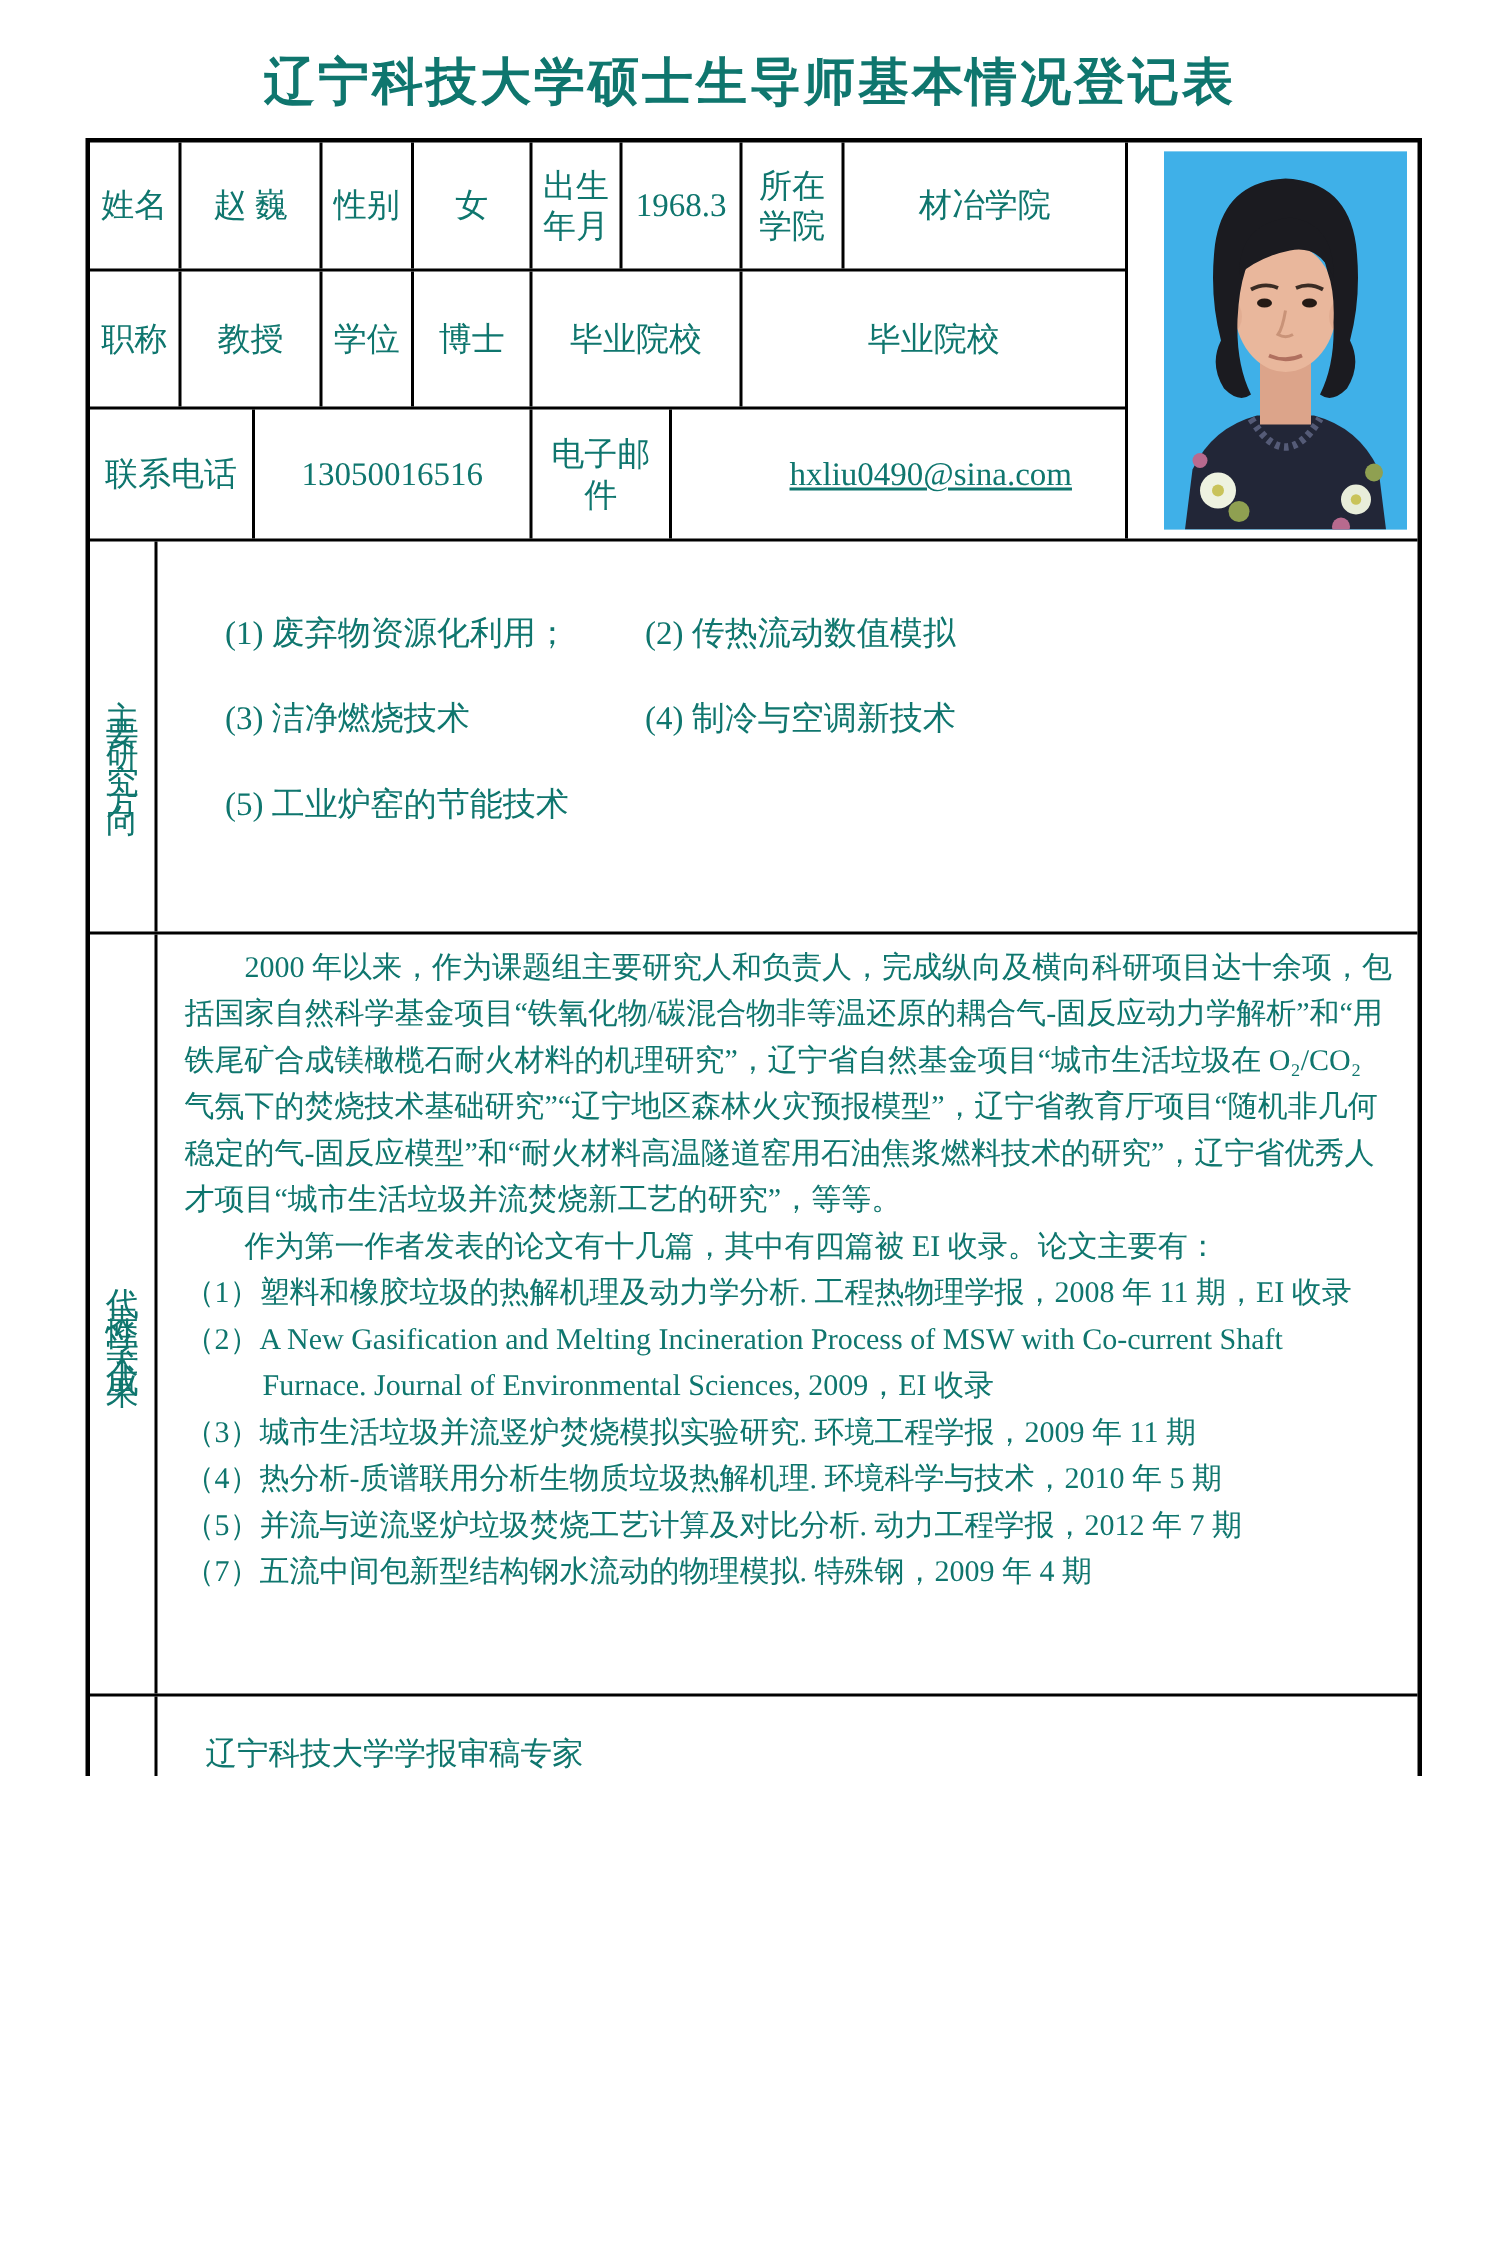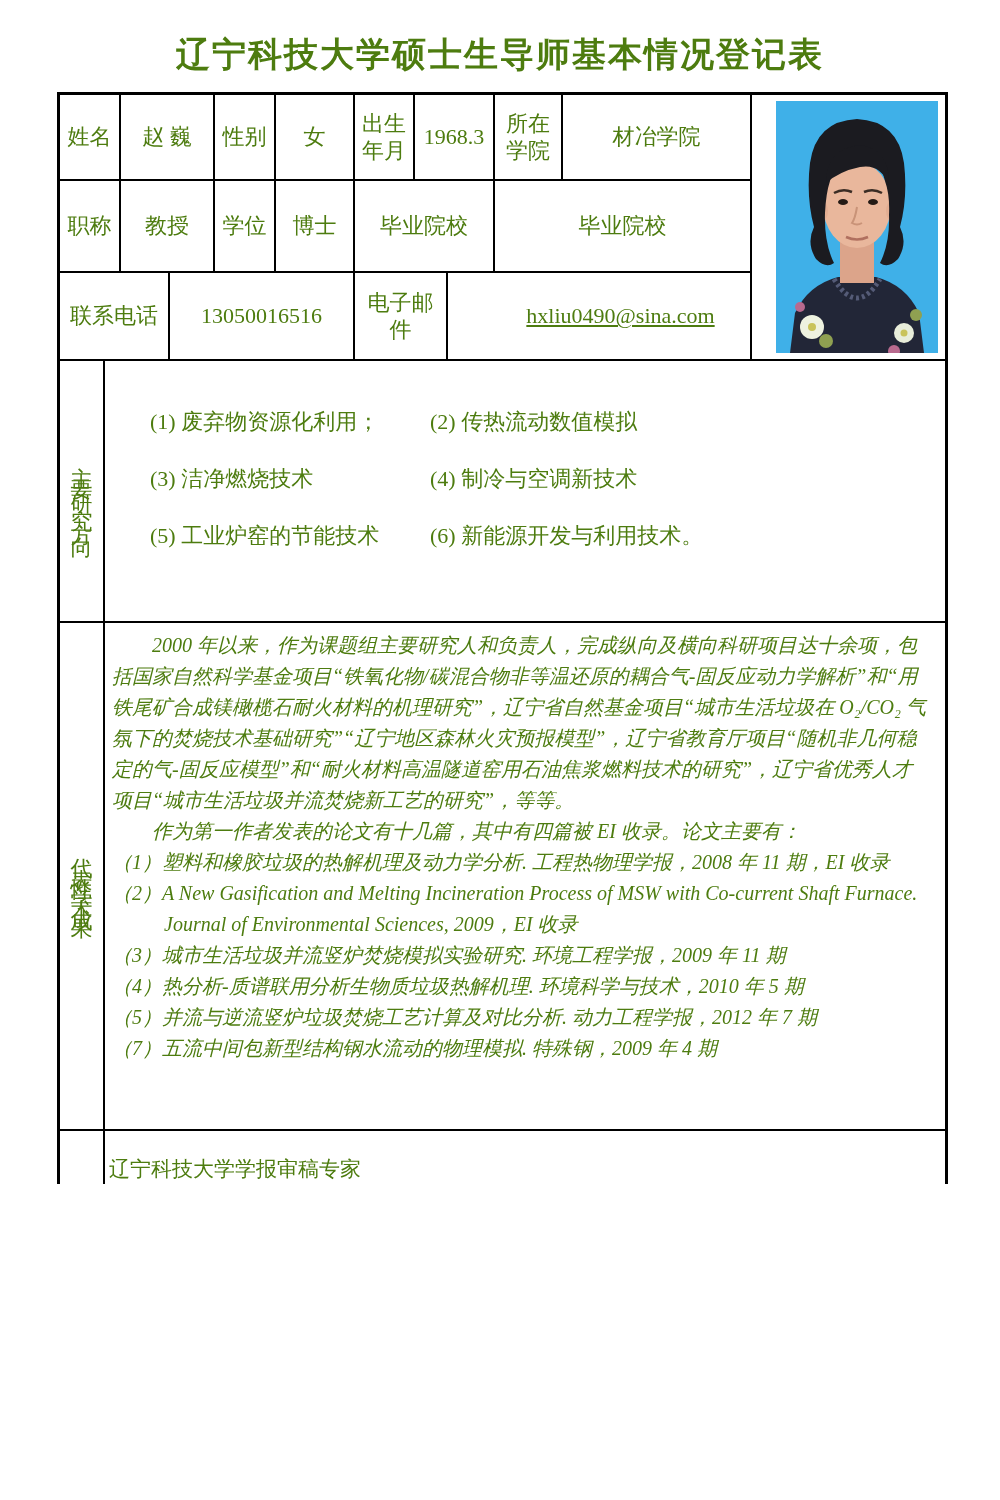--- a/index.html
+++ b/index.html
@@ -1,19 +1,19 @@
 <!DOCTYPE html>
 <html><head>
 <meta charset="utf-8">
 <style>
   * { margin:0; padding:0; box-sizing:border-box; }
   body { background:#ffffff; }
   .page {
     position:relative; width:1000px; height:1184px; background:#ffffff;
-    font-family:"Liberation Serif","DejaVu Serif",serif; color:#4d7c0f;
+    font-family:"Liberation Serif","DejaVu Serif",serif; color:#0f766e;
     overflow:hidden;
   }
   .doc-title {
     position:absolute; top:32px; left:0; width:1000px;
     text-align:center; font-size:34px; font-weight:bold; letter-spacing:2px;
   }
   .form {
     position:absolute; left:57px; top:92px; width:891px; height:1356px;
     border:3px solid #000; background:#fff;
     display:flex; flex-direction:column;
@@ -48,25 +48,25 @@
     writing-mode:vertical-rl; text-orientation:upright; letter-spacing:14px;
   }
   .sec-label.tight { letter-spacing:10px; }
   .sec-content { flex:1; }
   
   .research-grid {
     display:grid; grid-template-columns:280px auto;
     padding:46px 10px 0 45px; row-gap:27px; font-size:22px;
   }
   
-  .achieve-body { padding:7px 16px 0 7px; font-size:20px; line-height:31px;font-style:italic; }
+  .achieve-body { padding:7px 16px 0 18px; font-size:20px; line-height:31px; }
   .para { text-indent:2em; }
   .paper { padding-left:2.6em; text-indent:-2.6em; }
   
-  .posts-body  { padding:24px 16px 0 4px; font-size:21px; }
+  .posts-body  { padding:24px 16px 0 32px; font-size:21px; }
   .honors-body { padding:26px 16px 0 18px; font-size:21px; line-height:40px;margin-top:33px; }
 </style>
 </head>
 <body>
 
 <div class="page">
 
   <div class="doc-title">辽宁科技大学硕士生导师基本情况登记表</div>
 
   <div class="form">
@@ -147,21 +147,20 @@
 
     <div class="sec sec-research">
       <div class="sec-label">主要研究方向</div>
       <div class="sec-content">
         <div class="research-grid">
           <span>(1) 废弃物资源化利用；</span>
           <span>(2) 传热流动数值模拟</span>
           <span>(3) 洁净燃烧技术</span>
           <span>(4) 制冷与空调新技术</span>
           <span>(5) 工业炉窑的节能技术</span>
-          <span>(6) 新能源开发与利用技术。</span>
         </div>
       </div>
     </div>
 
     <div class="sec sec-achieve">
       <div class="sec-label tight">代表性学术成果</div>
       <div class="sec-content">
         <div class="achieve-body">
           <div class="para">2000 年以来，作为课题组主要研究人和负责人，完成纵向及横向科研项目达十余项，包括国家自然科学基金项目“铁氧化物/碳混合物非等温还原的耦合气-固反应动力学解析”和“用铁尾矿合成镁橄榄石耐火材料的机理研究”，辽宁省自然基金项目“城市生活垃圾在 O₂/CO₂ 气氛下的焚烧技术基础研究”“辽宁地区森林火灾预报模型”，辽宁省教育厅项目“随机非几何稳定的气-固反应模型”和“耐火材料高温隧道窑用石油焦浆燃料技术的研究”，辽宁省优秀人才项目“城市生活垃圾并流焚烧新工艺的研究”，等等。</div>
           <div class="para">作为第一作者发表的论文有十几篇，其中有四篇被 EI 收录。论文主要有：</div>

